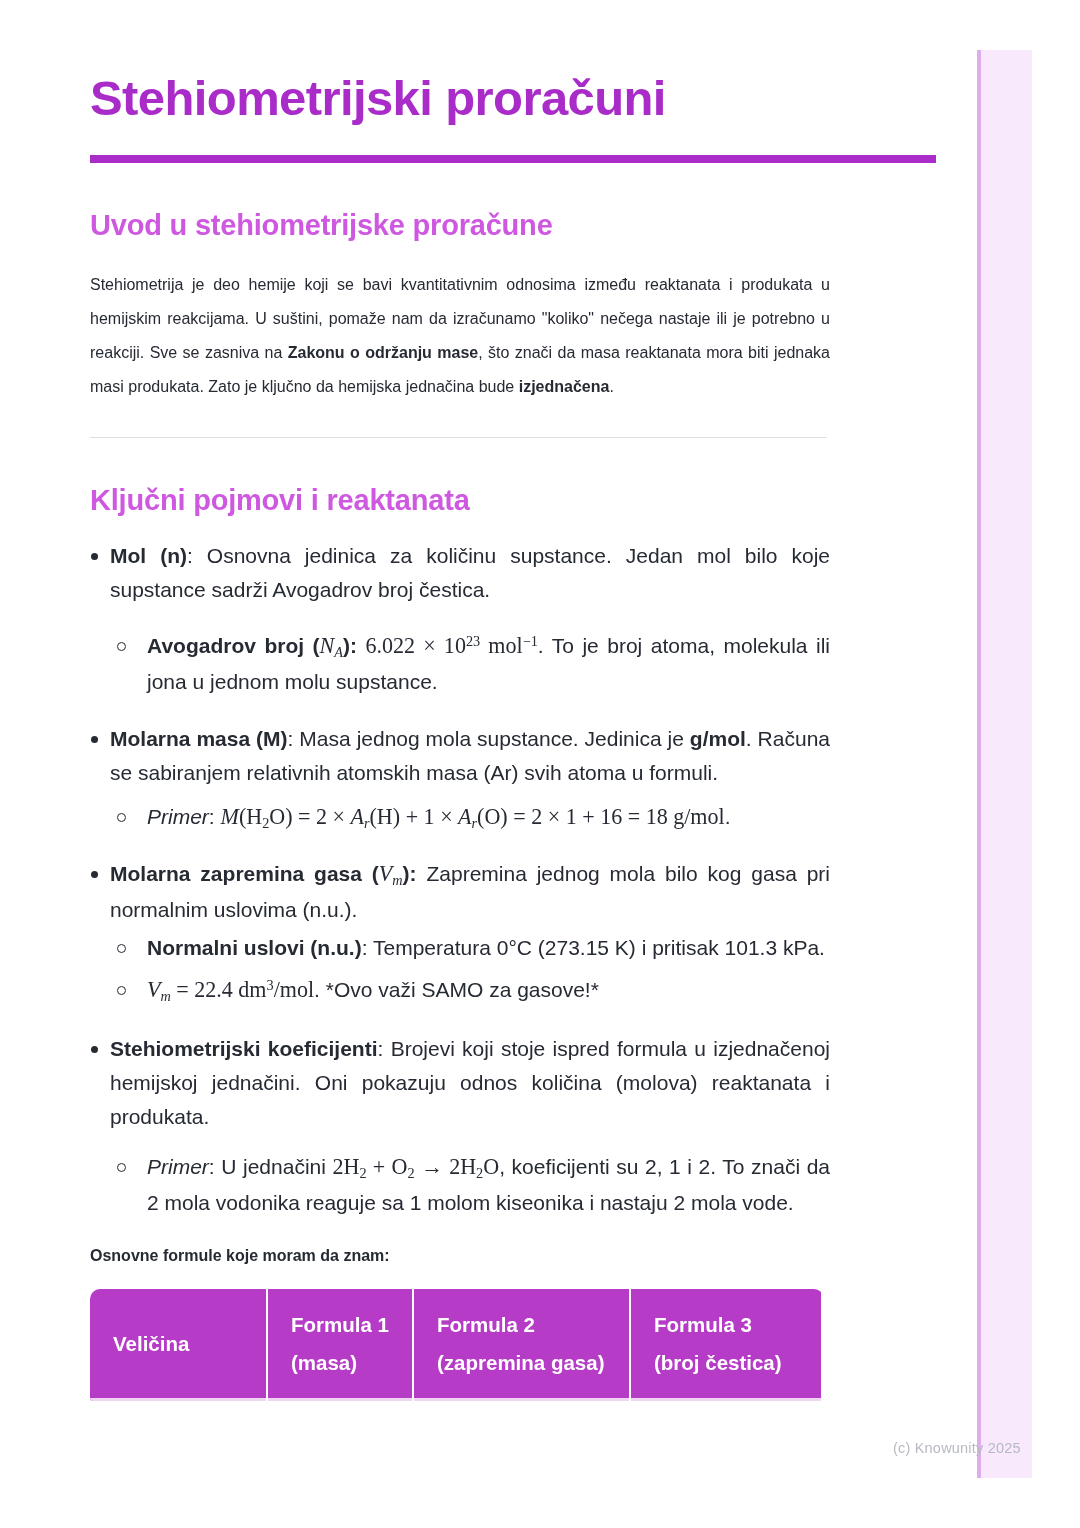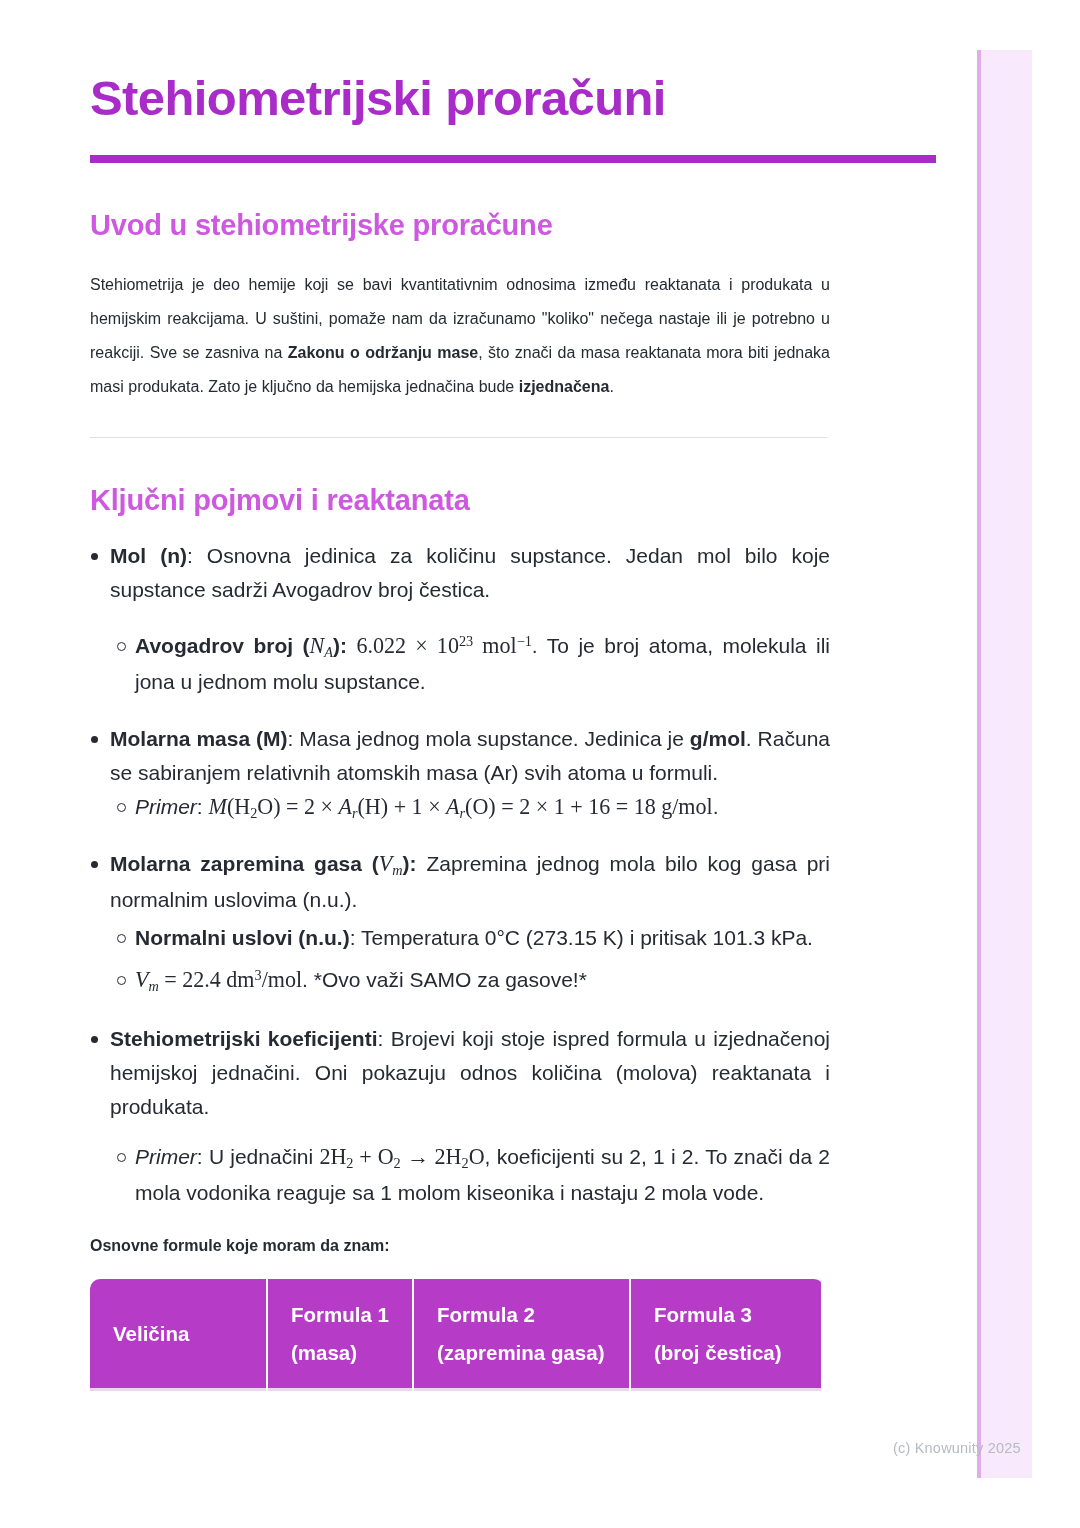--- a/index.html
+++ b/index.html
@@ -28,22 +28,22 @@
   .rule{margin-top:29px;height:8px;width:846px;background:var(--accent,#a92cc9);}
   h2{
     margin:47px 0 0;font-size:29px;line-height:31px;font-weight:700;
     letter-spacing:-0.2px;color:var(--heading,#ce58e0);
   }
   .para{margin:27px 0 0;font-size:16px;line-height:34px;text-align:justify;}
   .divider{margin-top:33px;height:1px;width:737px;background:#dcdfe4;}
   .list{margin-top:23px;}
   .li{display:grid;font-size:21px;line-height:34px;}
   .li.l1{grid-template-columns:20px 1fr;}
-  .li.l2{margin-left:27px;grid-template-columns:18px 1fr;}
-  .mt8{margin-top:8px}.mt16{margin-top:16px}.mt18{margin-top:0}
+  .li.l2{margin-left:27px;grid-template-columns:18px 1fr;gap:12px;}
+  .mt8{margin-top:8px}.mt16{margin-top:16px}.mt18{margin-top:10px}
   .mt20{margin-top:4px}.mt21{margin-top:21px}.mt22{margin-top:22px}.mt23{margin-top:23px}
   .mk{position:relative;}
   .mk .dot{position:absolute;top:14px;left:1px;width:7px;height:7px;border-radius:50%;background:#262a33;}
   .mk .ring{position:absolute;top:13px;left:0;width:9px;height:9px;border-radius:50%;
     border:1.5px solid #262a33;box-sizing:border-box;background:transparent;}
   .li-text{text-align:justify;}
   .lead{margin-top:19px;font-size:16px;line-height:34px;}
   
   .b{font-weight:700}
   .i{font-style:italic}

